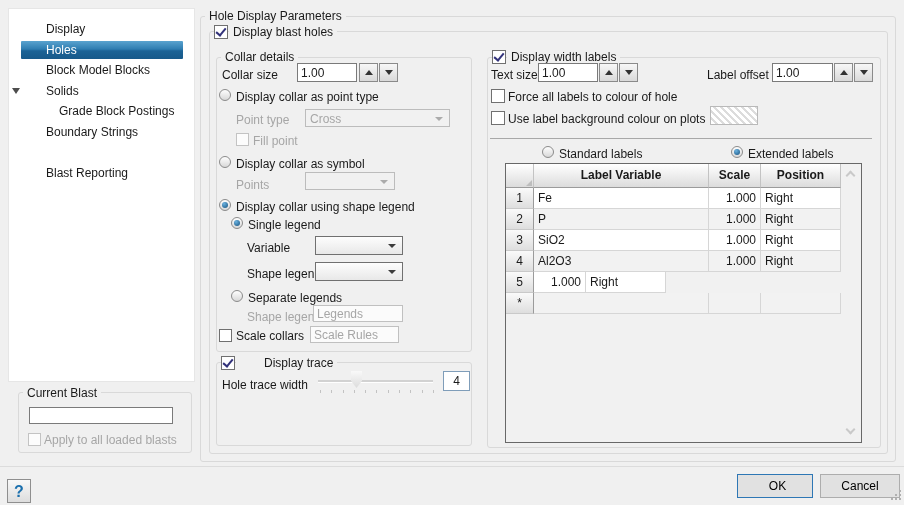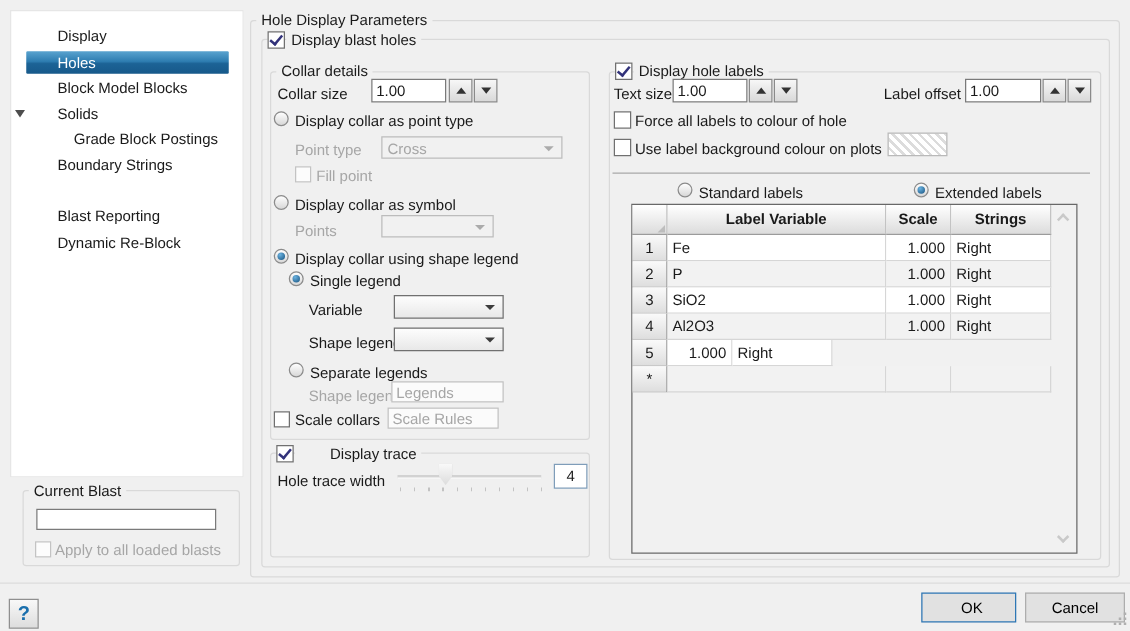--- a/index.html
+++ b/index.html
@@ -64,21 +64,20 @@
 
   <div class="sidebar">
     <div class="side-item" style="top:11px;">Display</div>
     <div class="side-item sel" style="top:32px;">Holes</div>
     <div class="side-item" style="top:52px;">Block Model Blocks</div>
     <div class="expander" style="left:3px;top:79px;"></div>
     <div class="side-item" style="top:73px;">Solids</div>
     <div class="side-item sub" style="top:93px;">Grade Block Postings</div>
     <div class="side-item" style="top:114px;">Boundary Strings</div>
     <div class="side-item" style="top:155px;">Blast Reporting</div>
-    <div class="side-item" style="top:176px;">Dynamic Re-Block</div>
   </div>
 
   <div class="grp" style="left:18px;top:392px;width:174px;height:61px;"></div>
   <span class="grp-t" style="left:23px;top:386px;">Current Blast</span>
   <input class="txt" style="left: 29px; top: 407px; width: 144px; height: 17px;">
   <div class="cb off" style="left:28px;top:433px;width:11px;height:11px;"></div>
   <span class="lbl dis" style="left:44px;top:433px;">Apply to all loaded blasts</span>
 
   <button class="help-btn"><span>?</span></button>
 
@@ -155,21 +154,21 @@
   <span class="grp-t" style="left:236px;top:356px;padding-left:28px;">Display trace</span>
 
   <span class="lbl" style="left:222px;top:378px;">Hole trace width</span>
   <div class="slider-track" style="left:318px;top:380px;width:115px;"></div>
   <div class="slider-thumb" style="left:351px;top:371px;"></div>
   <div class="ticks" style="left:320px;top:390px;width:114px;"></div>
   <input class="txt" style="left: 443px; top: 371px; width: 27px; height: 20px; text-align: center; border-color: rgb(127, 157, 185);" value="4">
 
   <div class="grp" style="left:487px;top:57px;width:394px;height:391px;"></div>
   <div class="cb checked" style="left:492px;top:50px;"></div>
-  <span class="grp-t" style="left:507px;top:50px;">Display hole labels</span>
+  <span class="grp-t" style="left:507px;top:50px;">Display width labels</span>
 
   <span class="lbl" style="left:491px;top:68px;">Text size</span>
   <input class="txt" style="left: 538px; top: 63px; width: 60px; height: 19px;" value="1.00">
   <div class="spinbtn" style="left:599px;top:63px;">
       <span class="tri-up"></span>
     </div>
   <div class="spinbtn" style="left:619px;top:63px;">
       <span class="tri-dn"></span>
     </div>
 
@@ -194,21 +193,21 @@
   <div class="radio" style="left:542px;top:146px;"></div>
   <span class="lbl" style="left:559px;top:147px;">Standard labels</span>
   <div class="radio sel" style="left:731px;top:146px;"></div>
   <span class="lbl" style="left:748px;top:147px;">Extended labels</span>
 
   <div class="tbl">
     <div class="trow">
       <div class="hcell corner" style="width:28px;"></div>
       <div class="hcell cw1">Label Variable</div>
       <div class="hcell" style="width:52px;">Scale</div>
-      <div class="hcell" style="width:80px;">Strings</div>
+      <div class="hcell" style="width:80px;">Position</div>
     </div>
     <div class="trow">
       <div class="rhdr">1</div>
       <div class="dcell cw1">Fe</div>
       <div class="dcell cw2">1.000</div>
       <div class="dcell cw3">Right</div>
     </div>
     <div class="trow alt">
       <div class="rhdr">2</div>
       <div class="dcell cw1">P</div>

